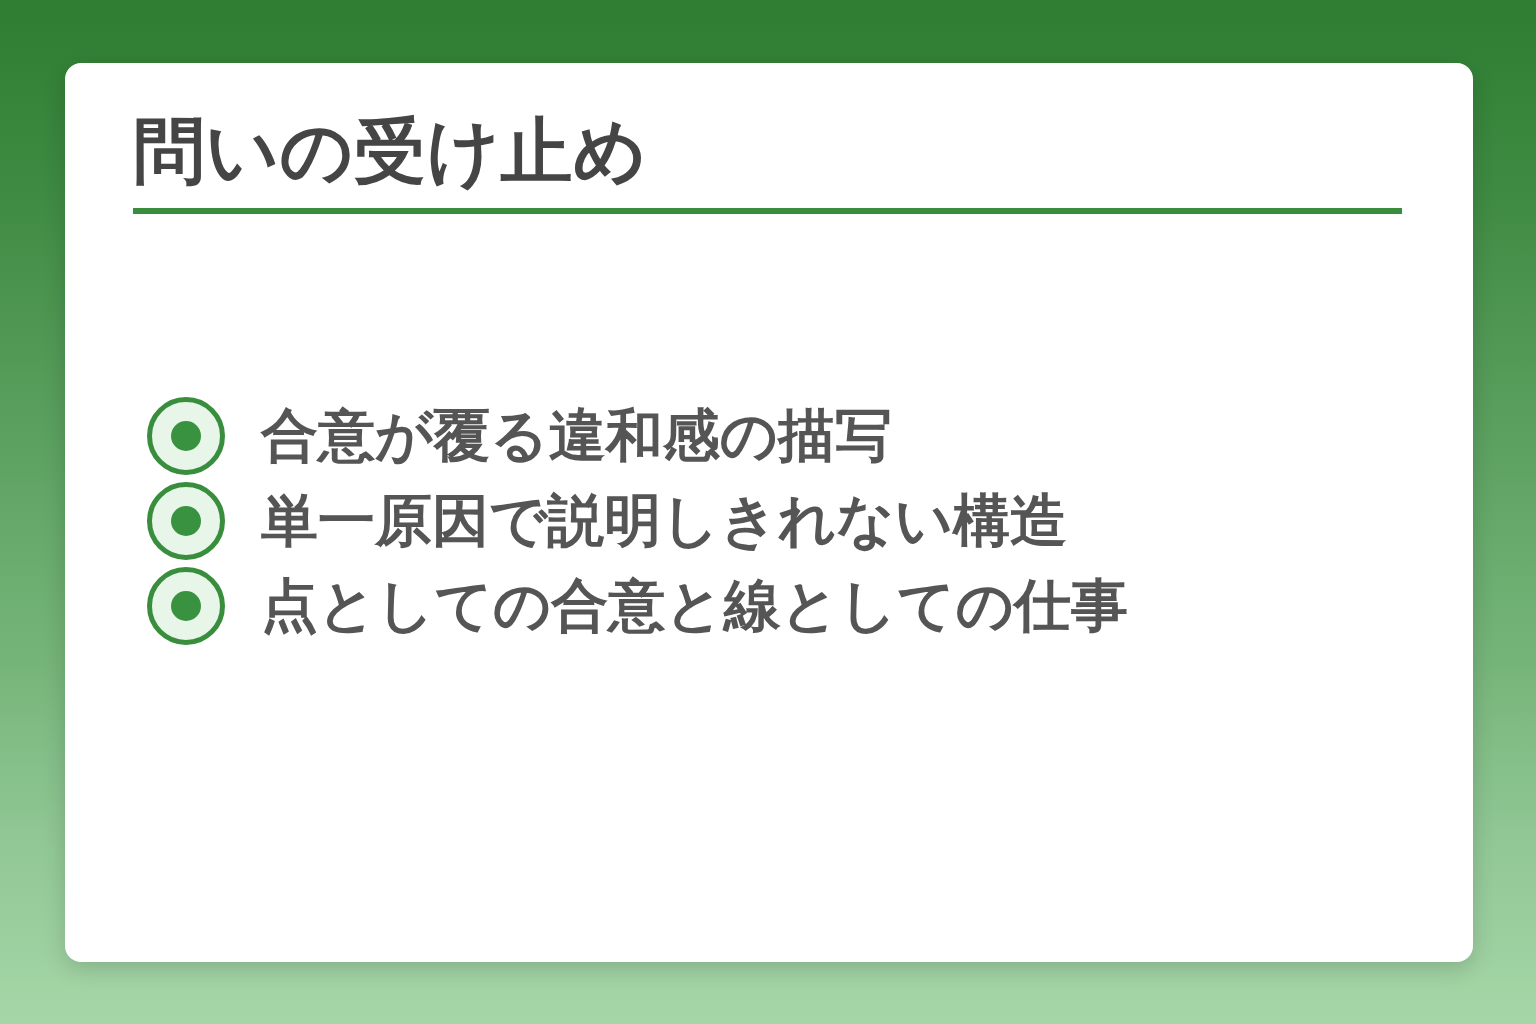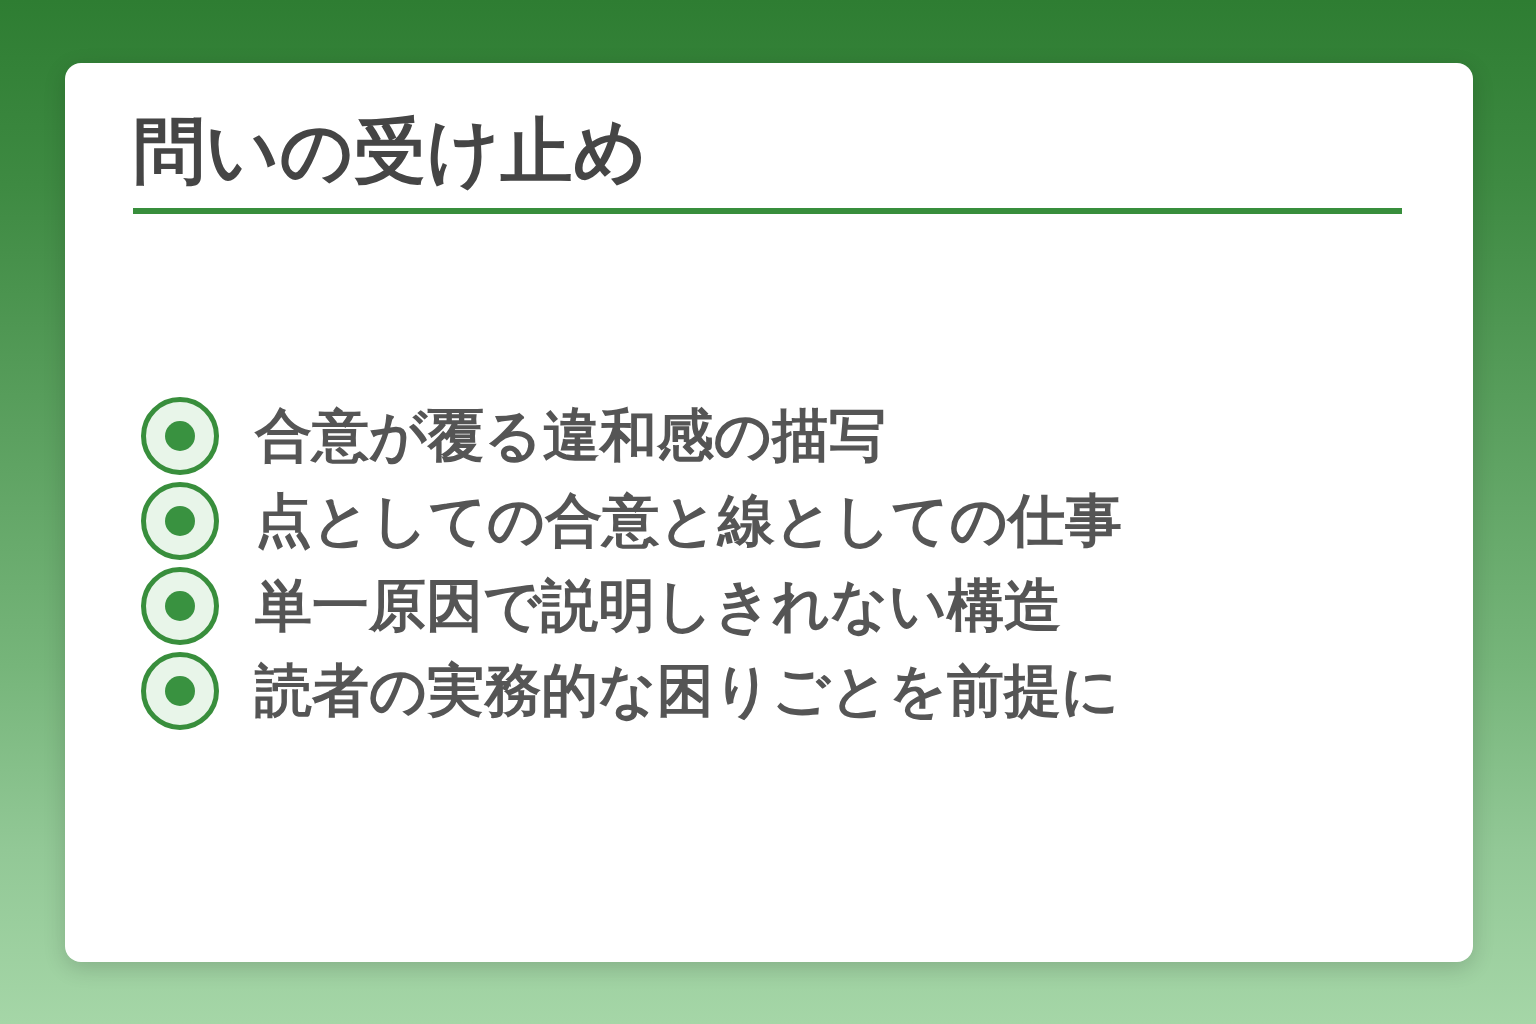--- a/index.html
+++ b/index.html
@@ -62,21 +62,21 @@
   #title-rule {
     margin-top: 21px;
     width: 1269px;
     height: 6px;
     background: #388E3C;
   }
 
   
   #bullet-list {
     position: absolute;
-    left: 76px;
+    left: 82px;
     top: 330px;
     width: 1270px;
     list-style: none;
     margin: 0;
     padding: 0;
   }
 
   .bullet-row {
     display: flex;
     align-items: center;
@@ -130,33 +130,27 @@
         <span class="bullet-marker">
           <span class="bullet-dot"></span>
         </span>
         <span class="bullet-text">合意が覆る違和感の描写</span>
       </li>
 
       <li class="bullet-row">
         <span class="bullet-marker">
           <span class="bullet-dot"></span>
         </span>
-        <span class="bullet-text">点としての合意と線としての仕事</span>
-      </li>
-
-      <li class="bullet-row">
-        <span class="bullet-marker">
-          <span class="bullet-dot"></span>
-        </span>
         <span class="bullet-text">単一原因で説明しきれない構造</span>
       </li>
 
       <li class="bullet-row">
         <span class="bullet-marker">
           <span class="bullet-dot"></span>
         </span>
-        <span class="bullet-text">読者の実務的な困りごとを前提に</span>
+        <span class="bullet-text">点としての合意と線としての仕事</span>
       </li>
+
 
     </ul>
 
   </div>
 </div>
 
 </body></html>

